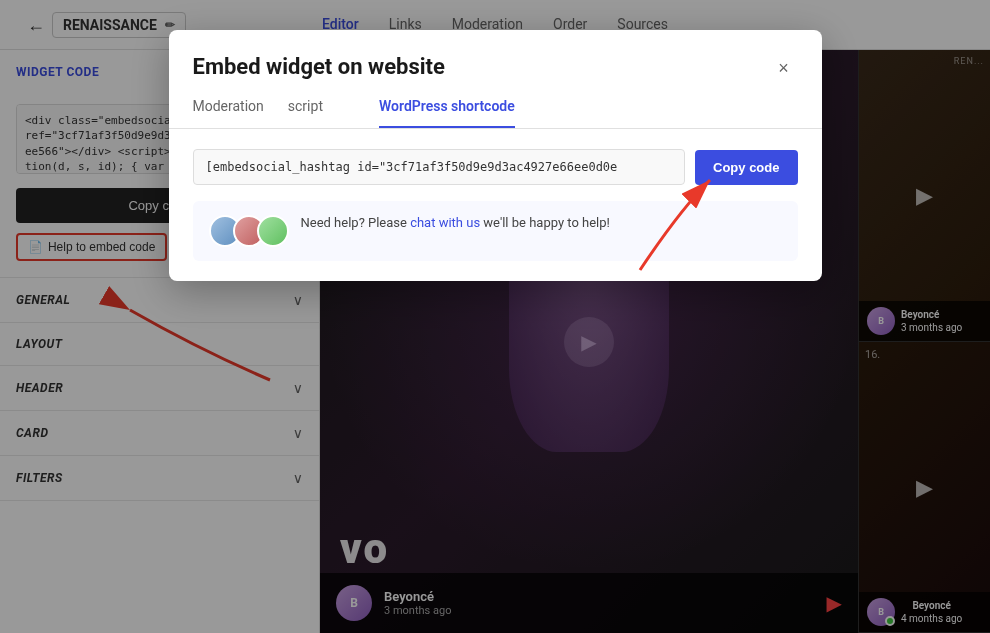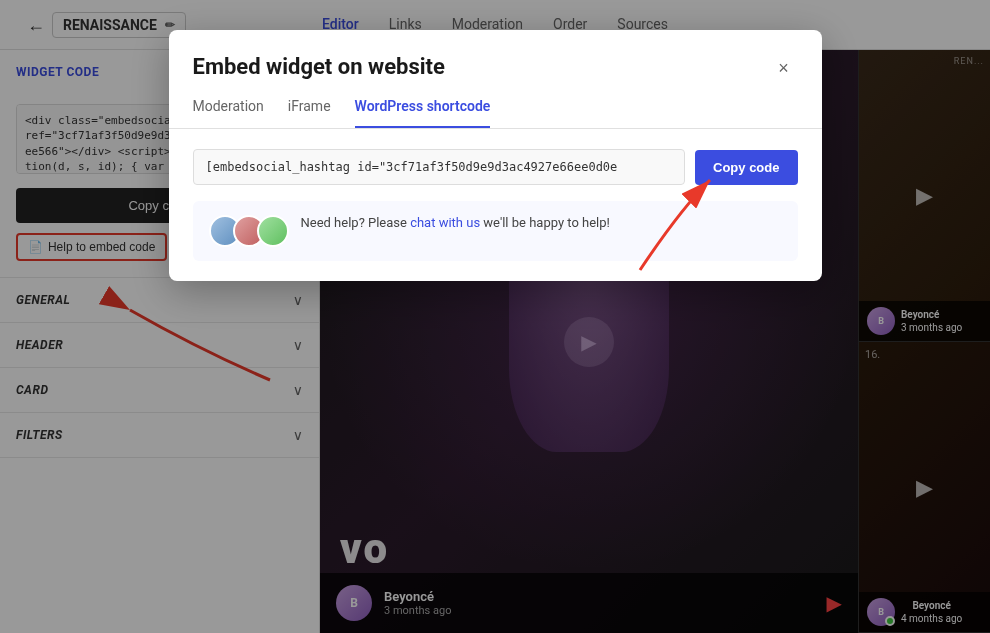--- a/index.html
+++ b/index.html
@@ -232,21 +232,21 @@
     }
     .modal-tabs {
       display: flex; gap: 24px; padding: 16px 24px 0;
       border-bottom: 1px solid #e0e0e0;
     }
     .modal-tab {
       font-size: 14px; color: #666; cursor: pointer;
       padding-bottom: 12px;
     }
     .modal-tab.active {
-      color: #3b4de0; border-bottom: 2px solid #3b4de0; font-weight: 600;
+      color: #3b4de0; border-bottom: 2px solid #3b4de0; font-weight: 600; margin-left: 32px;
     }
     .modal-body { padding: 20px 24px; }
     .code-input-row {
       display: flex; gap: 10px; align-items: center;
     }
     .code-input {
       flex: 1;
       border: 1px solid #ddd; border-radius: 4px;
       padding: 10px 12px;
       font-size: 12px; font-family: monospace;
@@ -356,20 +356,25 @@
       </div>
     </div>
 
     <div class="section">
       <div class="section-header">
         <span class="section-title dark">GENERAL</span>
         <span class="chevron">∨</span>
       </div>
     </div>
 
+    <div class="section">
+      <div class="section-header">
+        <span class="section-title dark">LAYOUT</span>
+      </div>
+    </div>
 
     <div class="section">
       <div class="section-header">
         <span class="section-title dark">HEADER</span>
         <span class="chevron">∨</span>
       </div>
     </div>
 
     <div class="section">
       <div class="section-header">
@@ -437,21 +442,21 @@
   </div>
 
   <div class="modal-overlay">
     <div class="modal">
       <div class="modal-header">
         <h2 class="modal-title">Embed widget on website</h2>
         <button class="modal-close">×</button>
       </div>
       <div class="modal-tabs">
         <span class="modal-tab">Moderation</span>
-        <span class="modal-tab">iFrame</span>
+        <span class="modal-tab">script</span>
         <span class="modal-tab active">WordPress shortcode</span>
       </div>
       <div class="modal-body">
         <div class="code-input-row">
           <input class="code-input" type="text" readonly="" value="[embedsocial_hashtag id=&quot;3cf71af3f50d9e9d3ac4927e66ee0d0e" style="">
           <button class="copy-btn">Copy code</button>
         </div>
         <div class="help-row">
           <div class="help-avatars">
             <div class="help-avatar help-avatar-1"></div>

